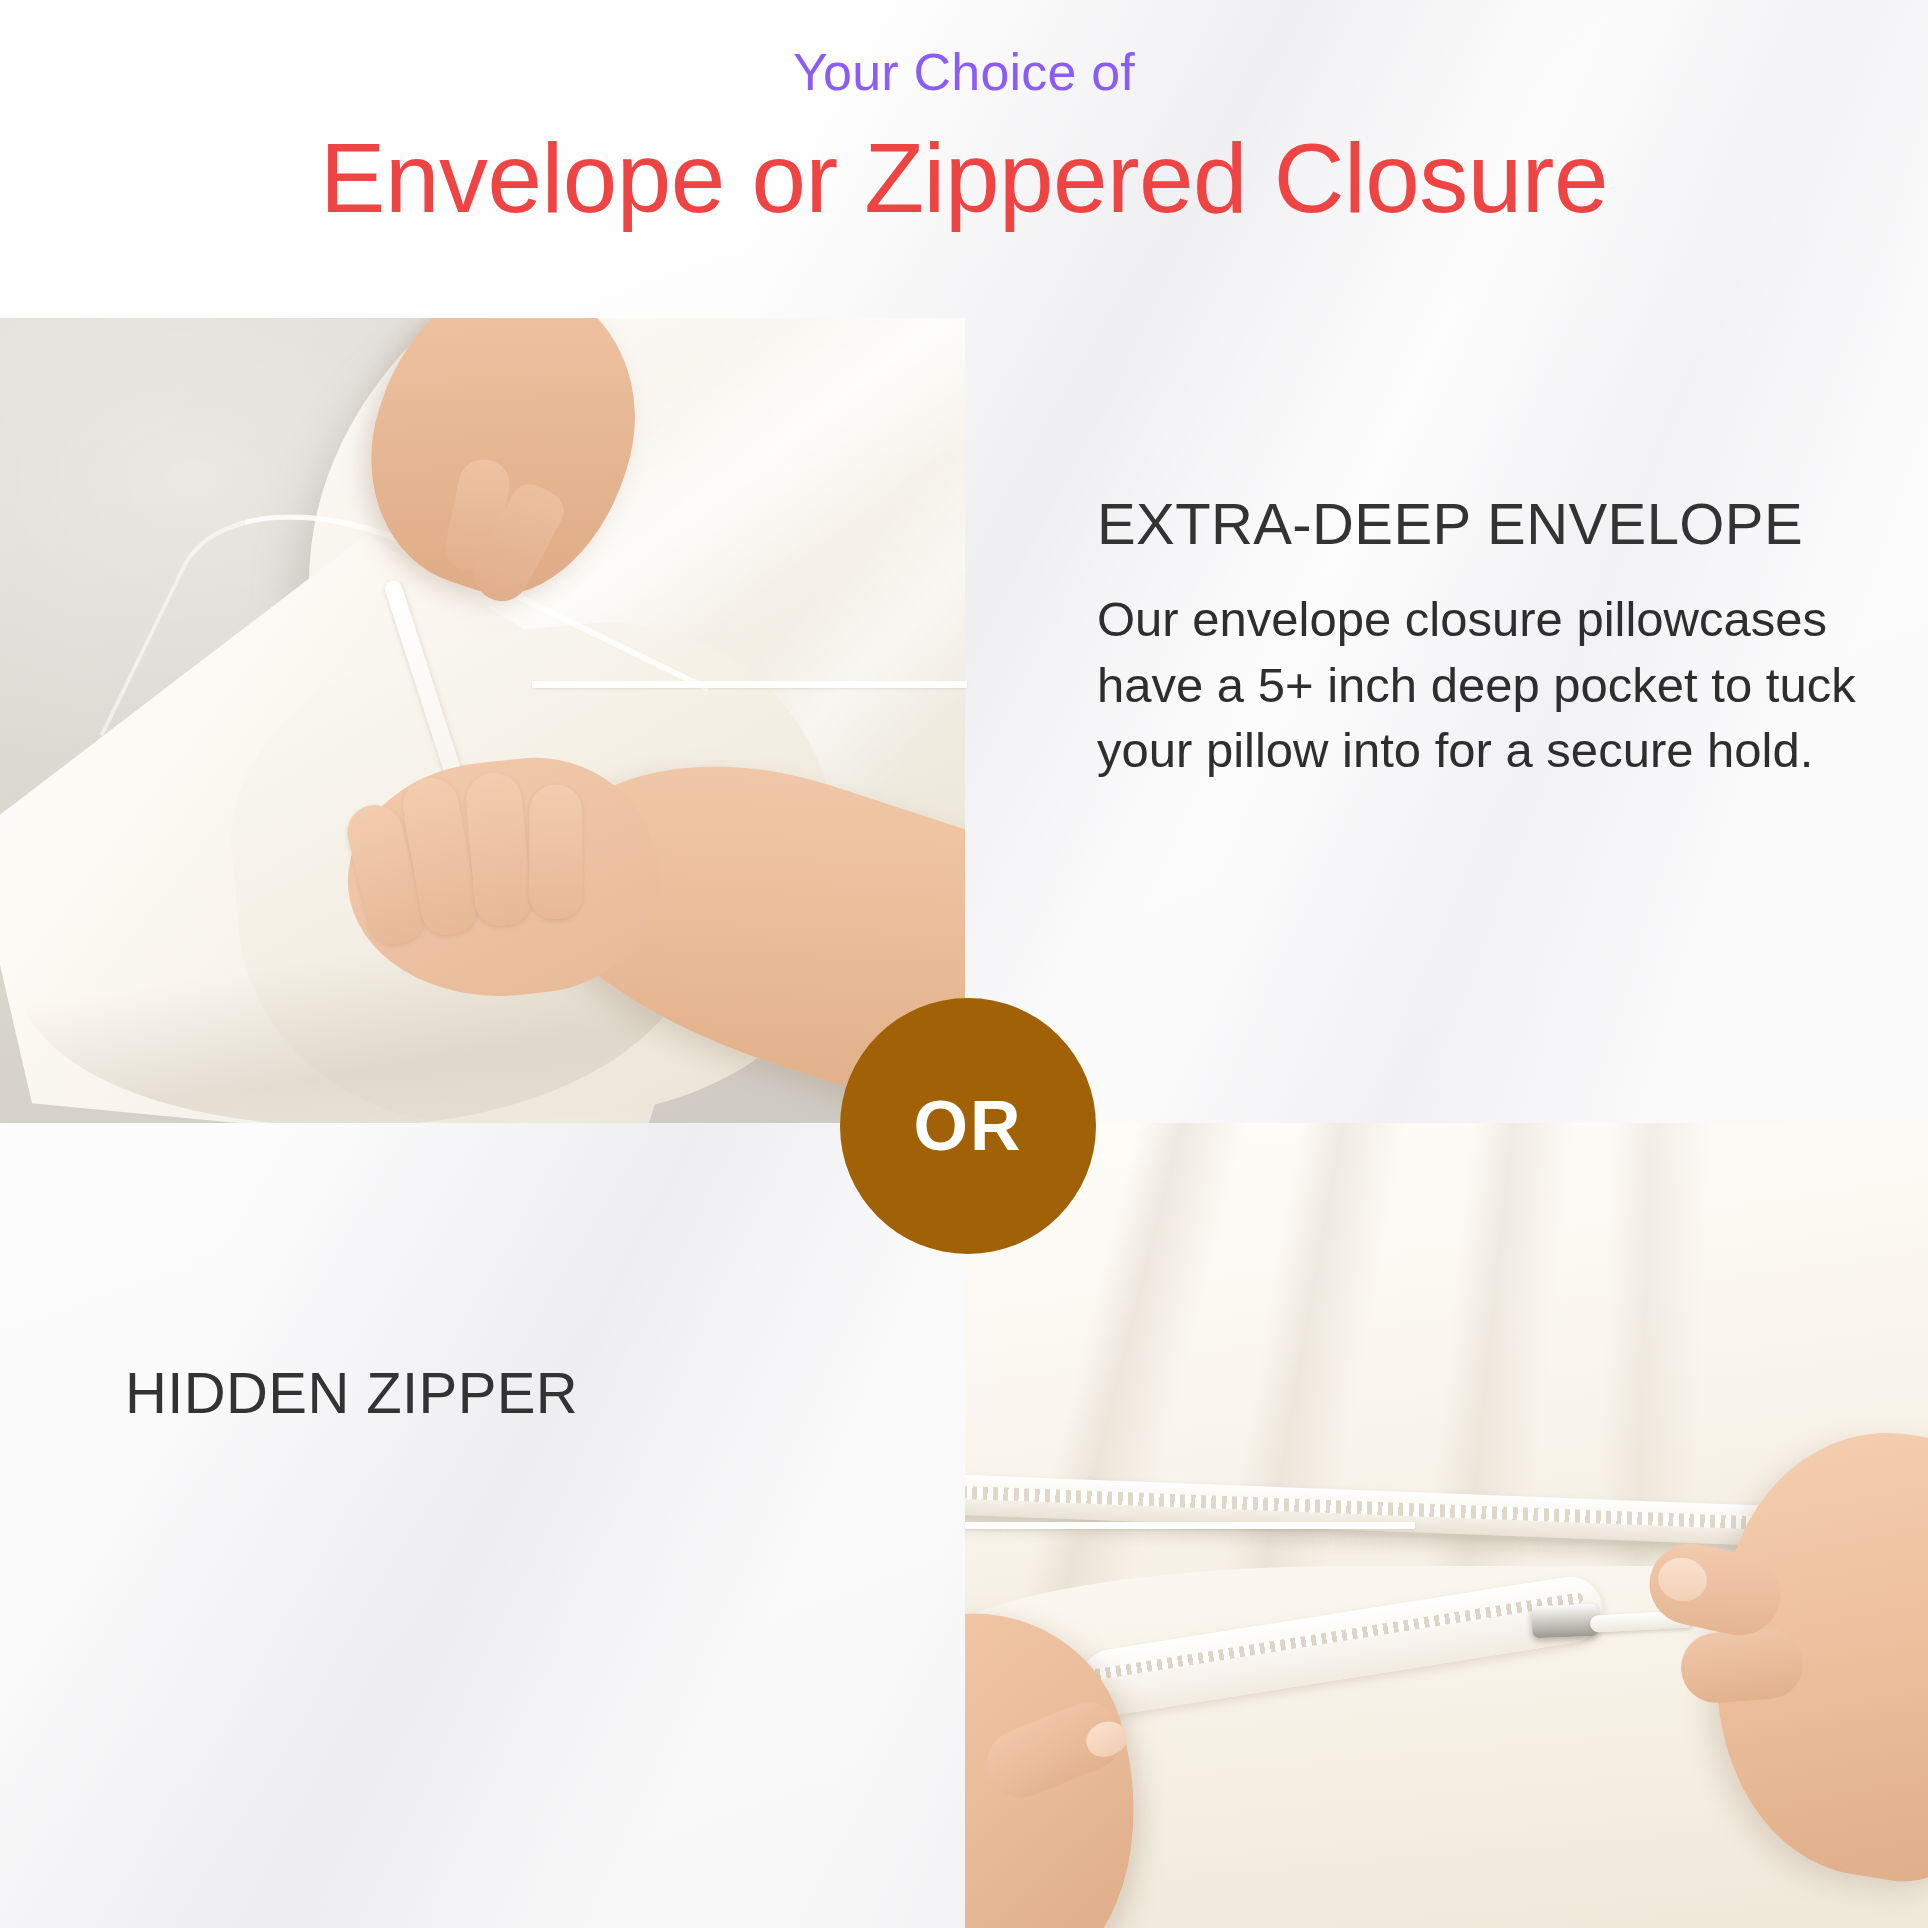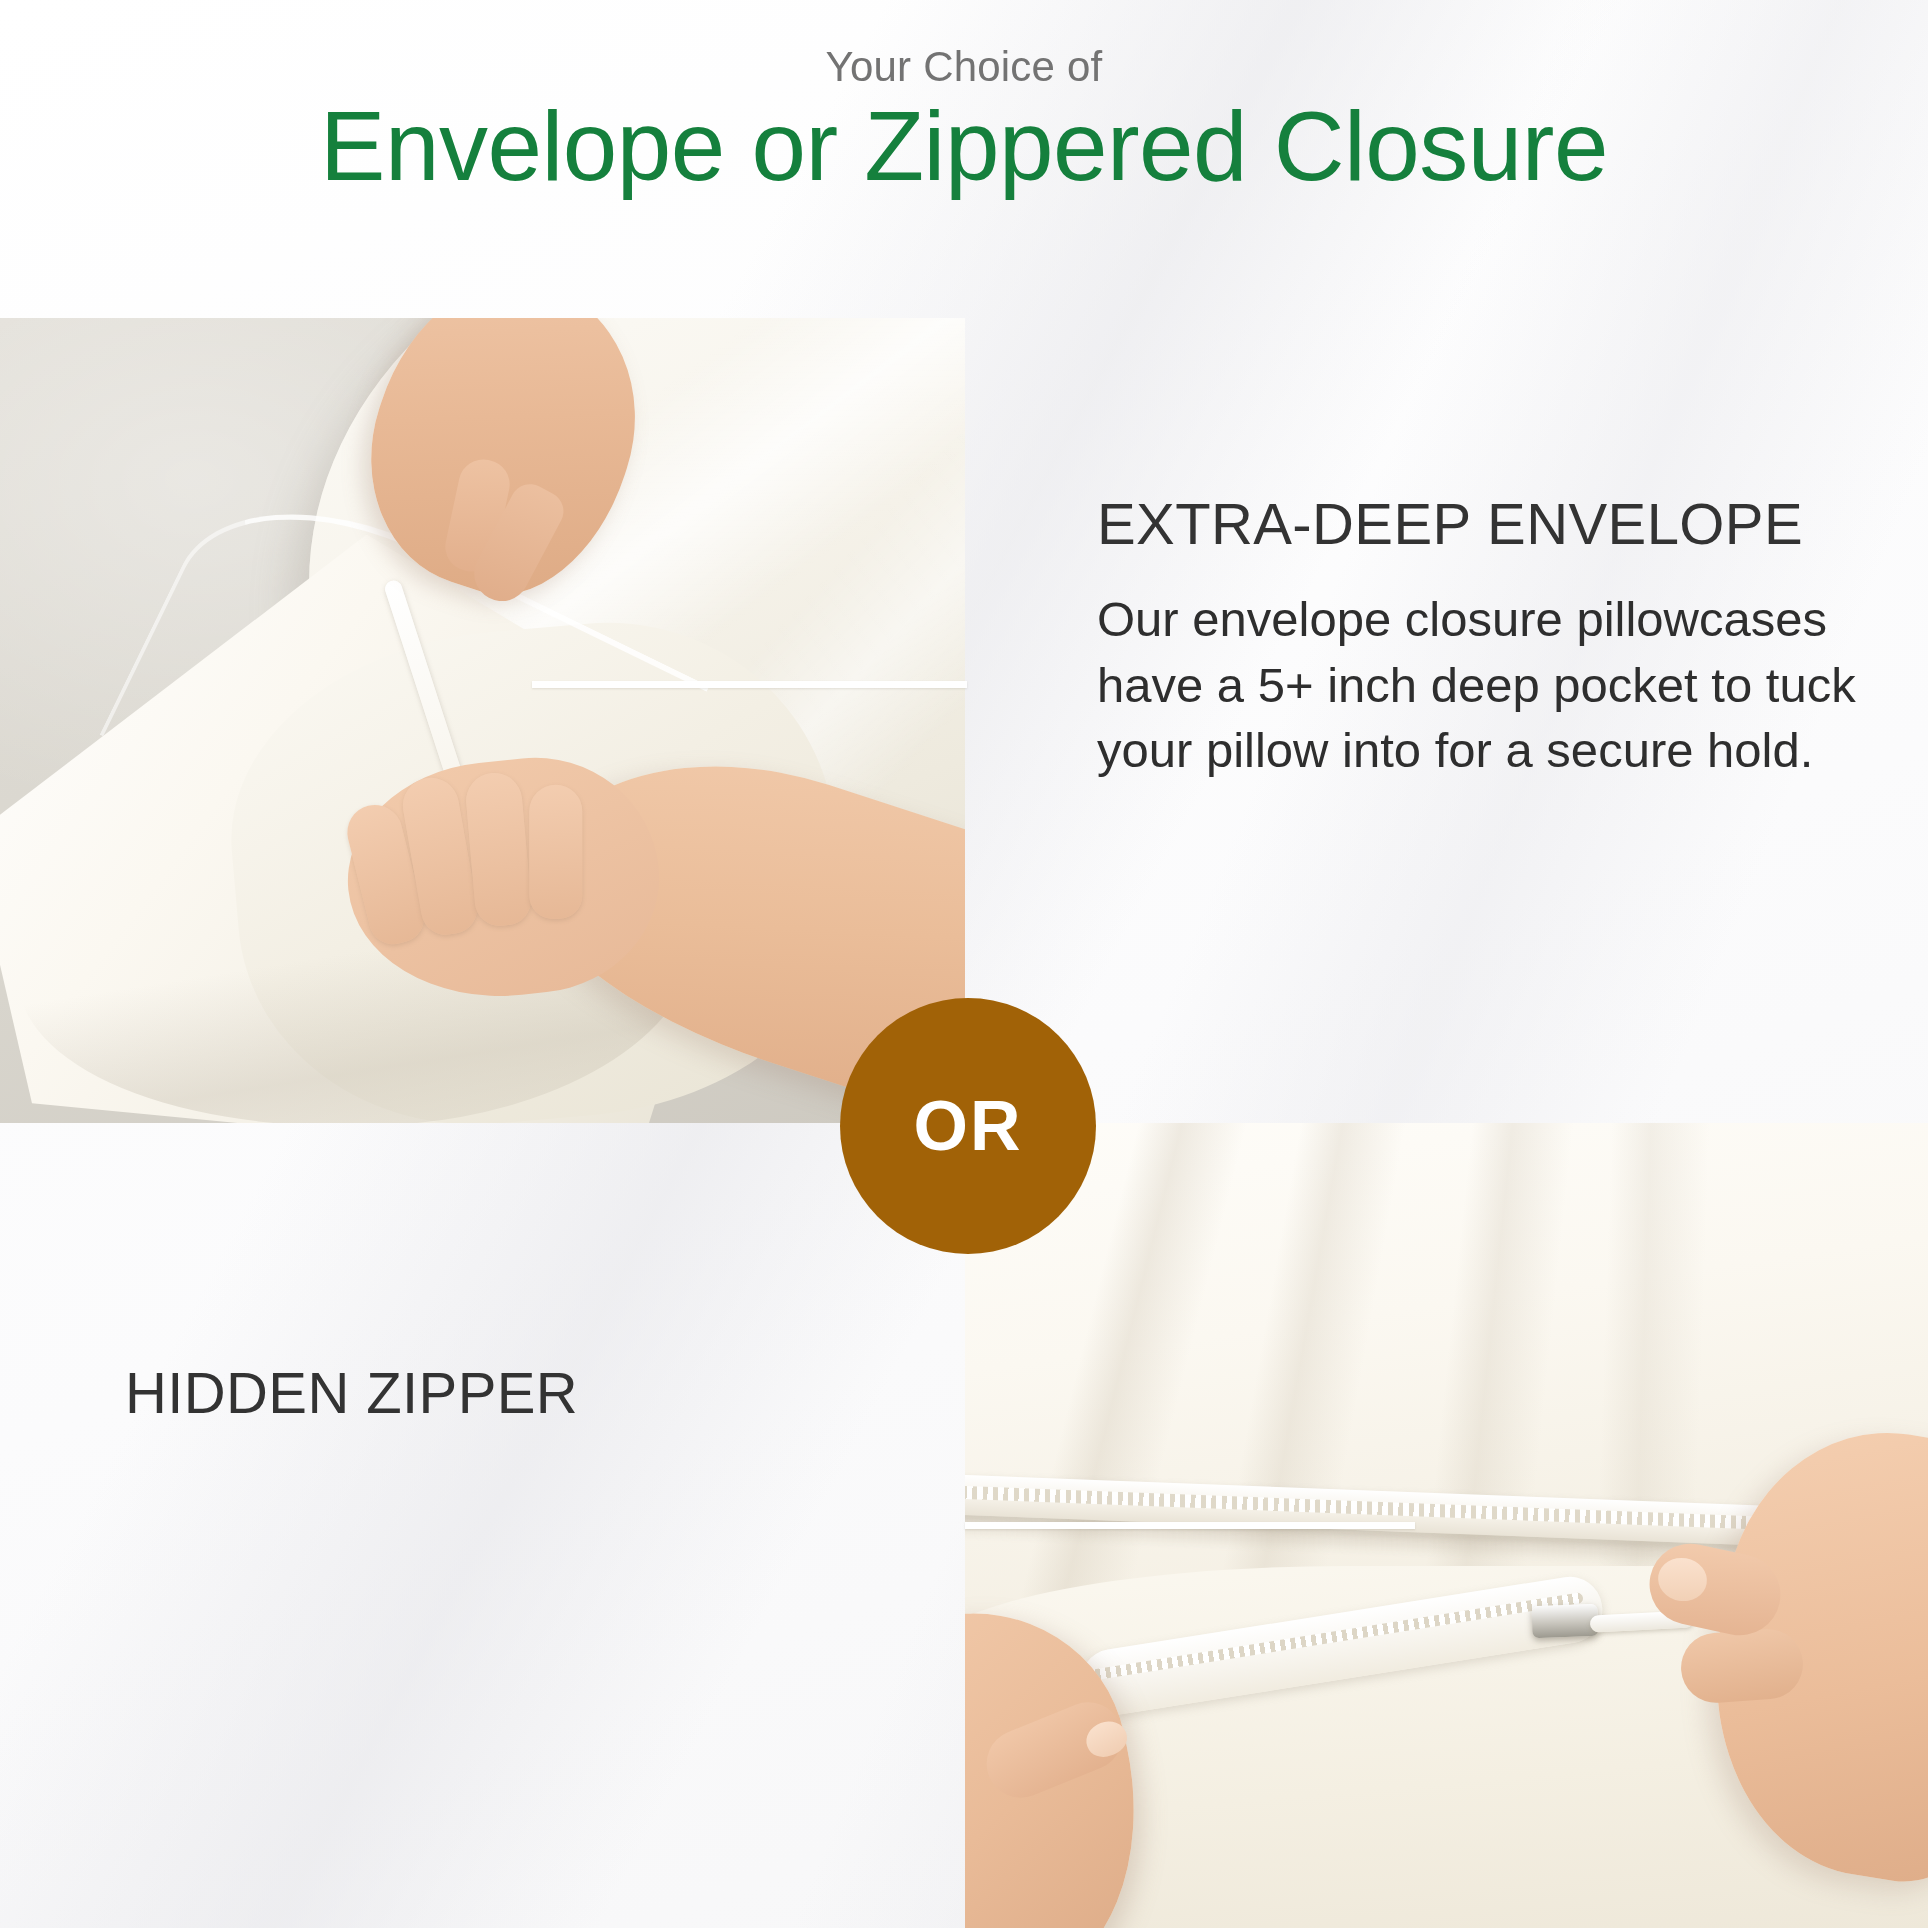--- a/index.html
+++ b/index.html
@@ -31,33 +31,33 @@
   .header {
     position:absolute;
     left:0; top:0;
     width:1928px; height:318px;
     display:flex; flex-direction:column;
     align-items:center; justify-content:flex-start;
     padding-top:45px;
     z-index:6;
   }
   .kicker {
-    font-size:42px;
+    font-size:52px;
     font-weight:400;
     letter-spacing:0.2px;
-    color:#737373;
+    color:#8b5cf6;
     line-height:1.05;
   }
   .headline {
     font-size:98px;
     font-weight:400;
     letter-spacing:-0.5px;
-    color:#15803d;
+    color:#ef4444;
     line-height:1.12;
-    margin-top:3px;
+    margin-top:24px;
     white-space:nowrap;
   }
 
   
   .quad { position:absolute; overflow:hidden; }
 
   .photo-tl { left:0;    top:318px;  width:965px; height:805px; }
   .panel-tr { left:965px; top:306px; width:963px; height:805px; }
   .panel-bl { left:0;    top:1123px; width:965px; height:805px; }
   .photo-br { left:965px; top:1123px; width:963px; height:805px; }

